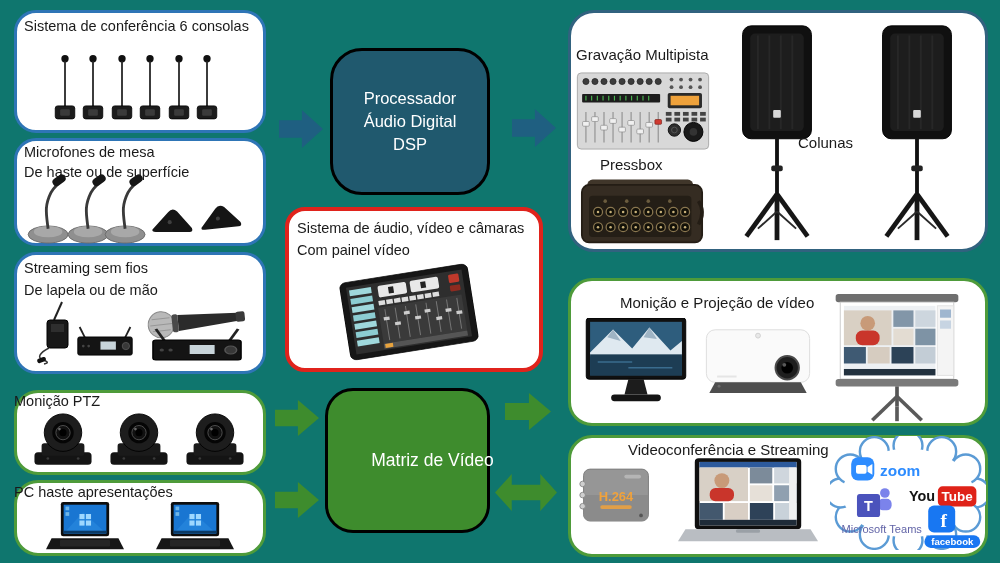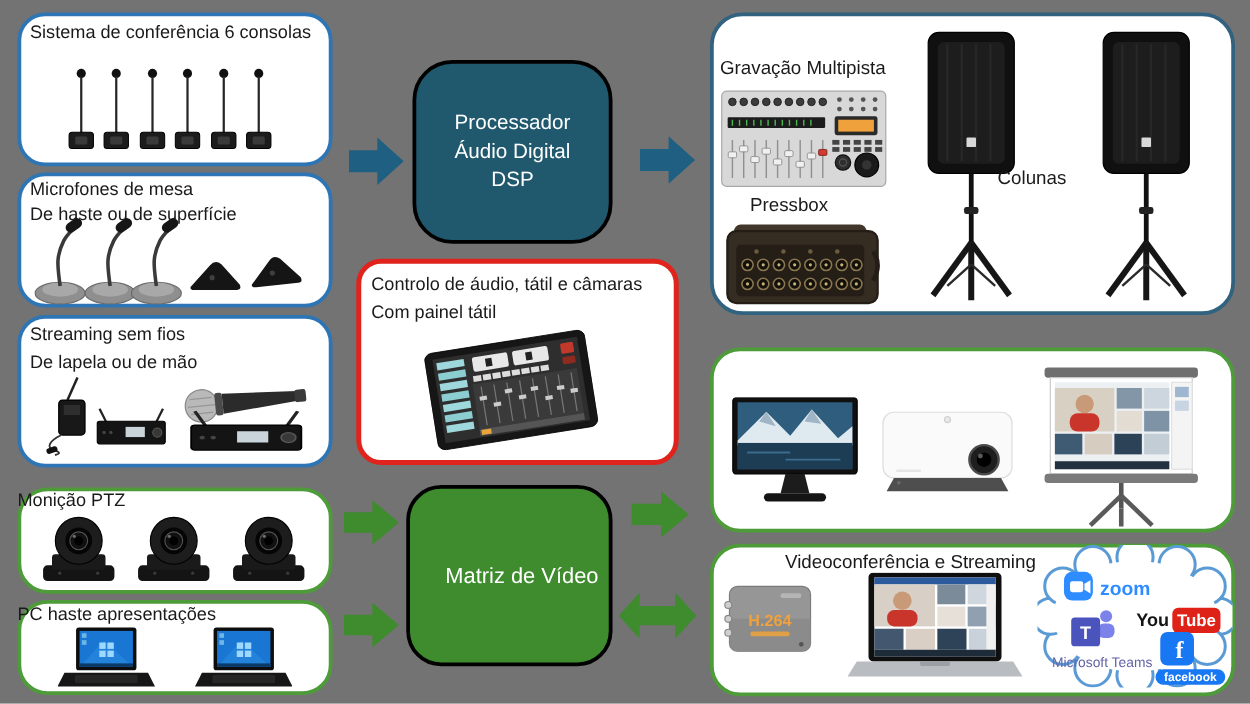--- a/index.html
+++ b/index.html
@@ -1,16 +1,16 @@
 <!DOCTYPE html>
 <html><head>
 <meta charset="utf-8">
 <style>
   html,body{margin:0;padding:0;background:#ffffff;font-family:"Liberation Sans",sans-serif;}
-  #canvas{position:relative;width:1000px;height:563px;background:#737373;overflow:hidden;text-decoration:underline;}
+  #canvas{position:relative;width:1000px;height:563px;background:#0f766e;overflow:hidden;text-decoration:underline;}
   .abs{position:absolute;}
   .obox{position:absolute;background:#fff;border-style:solid;box-sizing:border-box;}
   .blue-box{border:3px solid #2e75b6;border-radius:22px;}
   .steel-box{border:3.5px solid #31627f;border-radius:26px;}
   .green-box{border:3px solid #4e9b3a;border-radius:24px;}
   .red-box{border:4px solid #e0231c;border-radius:20px;}
   .fill-teal{background:#20596e;border-radius:32px;}
   .fill-green{background:#3e8c2d;border-radius:28px;}
   .lbl{position:absolute;color:#1a1a1a;font-size:15px;white-space:nowrap;line-height:1.25;}
   .lbl.small{font-size:14.5px;}
@@ -191,22 +191,22 @@
     </svg>
 
   <div class="obox fill-teal" style="left:330px;top:48px;width:160px;height:147px;"></div>
   <div class="fill-text" style="left:330px;top:48px;width:160px;height:147px;font-size:16.5px;line-height:1.4;">
     <span>Processador</span>
     <span>Áudio Digital</span>
     <span>DSP</span>
   </div>
 
   <div class="obox red-box" style="left:285px;top:207px;width:258px;height:165px;"></div>
-  <div class="lbl" style="left:297px;top:219px;font-size:14.5px;">Controlo de áudio, tátil e câmaras</div>
-  <div class="lbl" style="left:297px;top:241px;font-size:14.5px;">Com painel tátil</div>
+  <div class="lbl" style="left:297px;top:219px;font-size:14.5px;">Sistema de áudio, vídeo e câmaras</div>
+  <div class="lbl" style="left:297px;top:241px;font-size:14.5px;">Com painel vídeo</div>
   <svg class="abs rot-tablet" style="left:344px;top:272px;" width="130" height="80" viewBox="0 0 200 120">
     <rect x="0" y="0" width="200" height="120" rx="10" fill="#161616" stroke="#000"></rect>
     <rect x="10" y="8" width="180" height="104" fill="#2e2e2e"></rect>
     <rect x="14" y="13" width="34" height="9" fill="#9fd8dc"></rect>
       <rect x="14" y="26" width="34" height="9" fill="#8ccdd2"></rect>
     <rect x="14" y="39" width="34" height="9" fill="#9fd8dc"></rect>
       <rect x="14" y="52" width="34" height="9" fill="#8ccdd2"></rect>
     <rect x="14" y="65" width="34" height="9" fill="#9fd8dc"></rect>
       <rect x="14" y="78" width="34" height="9" fill="#8ccdd2"></rect>
     <rect x="14" y="91" width="34" height="9" fill="#9fd8dc"></rect>
@@ -239,21 +239,21 @@
       <rect x="140" y="74" width="9" height="5" fill="#ccc"></rect>
     <line x1="160" y1="50" x2="160" y2="98" stroke="#777" stroke-width="1.5"></line>
       <rect x="156" y="64" width="9" height="5" fill="#ccc"></rect>
     <line x1="176" y1="50" x2="176" y2="98" stroke="#777" stroke-width="1.5"></line>
       <rect x="172" y="70" width="9" height="5" fill="#ccc"></rect>
     <rect x="54" y="102" width="130" height="8" fill="#555"></rect>
       <rect x="56" y="103" width="12" height="6" fill="#e8a33d"></rect>
   </svg>
 
   <div class="obox fill-green" style="left:325px;top:388px;width:165px;height:145px;"></div>
-  <div class="fill-text" style="left:325px;top:388px;width:185px;height:145px;font-size:17.5px;">
+  <div class="fill-text" style="left:325px;top:388px;width:185px;height:145px;font-size:17.5px;padding-left:15px;">
     <span>Matriz de Vídeo</span>
   </div>
 
   <div class="arrow blue arrow-r" style="left:279px;top:110px;width:44px;height:38px;"></div>
   <div class="arrow blue arrow-r" style="left:512px;top:109px;width:44px;height:38px;"></div>
   <div class="arrow green arrow-r" style="left:275px;top:400px;width:44px;height:36px;"></div>
   <div class="arrow green arrow-r" style="left:275px;top:482px;width:44px;height:36px;"></div>
   <div class="arrow green arrow-r" style="left:505px;top:393px;width:46px;height:37px;"></div>
   <div class="arrow green arrow-d" style="left:495px;top:474px;width:62px;height:37px;"></div>
 
@@ -389,20 +389,21 @@
   </svg>
   <svg class="abs" style="left:733px;top:20px;" width="88" height="226" viewBox="0 0 92 232">
       <use href="#sym-speaker"></use>
     </svg>
   <svg class="abs" style="left:873px;top:20px;" width="88" height="226" viewBox="0 0 92 232">
       <use href="#sym-speaker"></use>
     </svg>
   <div class="lbl center" style="left:798px;top:134px;width:84px;">Colunas</div>
 
   <div class="obox green-box" style="left:568px;top:278px;width:420px;height:148px;"></div>
+  <div class="lbl center" style="left:620px;top:294px;width:200px;">Monição e Projeção de vídeo</div>
   <svg class="abs" style="left:584px;top:318px;" width="104" height="88" viewBox="0 0 108 92">
     <rect x="2" y="0" width="104" height="64" rx="3" fill="#101010" stroke="#000"></rect>
     <rect x="6" y="4" width="96" height="56" fill="#2e5d7d"></rect>
     <polygon points="6,36 30,12 50,32 68,10 90,34 102,24 102,40 6,40" fill="#dfe9f0"></polygon>
     <polygon points="30,12 38,24 24,20" fill="#9fb4c4"></polygon>
     <polygon points="68,10 76,22 62,20" fill="#9fb4c4"></polygon>
     <rect x="6" y="38" width="96" height="22" fill="#1d3d54"></rect>
     <line x1="14" y1="46" x2="50" y2="46" stroke="#3a6c8e" stroke-width="1.5"></line>
     <line x1="46" y1="52" x2="92" y2="52" stroke="#3a6c8e" stroke-width="1.5"></line>
     <polygon points="46,64 62,64 66,80 42,80" fill="#1c1c1c"></polygon>

